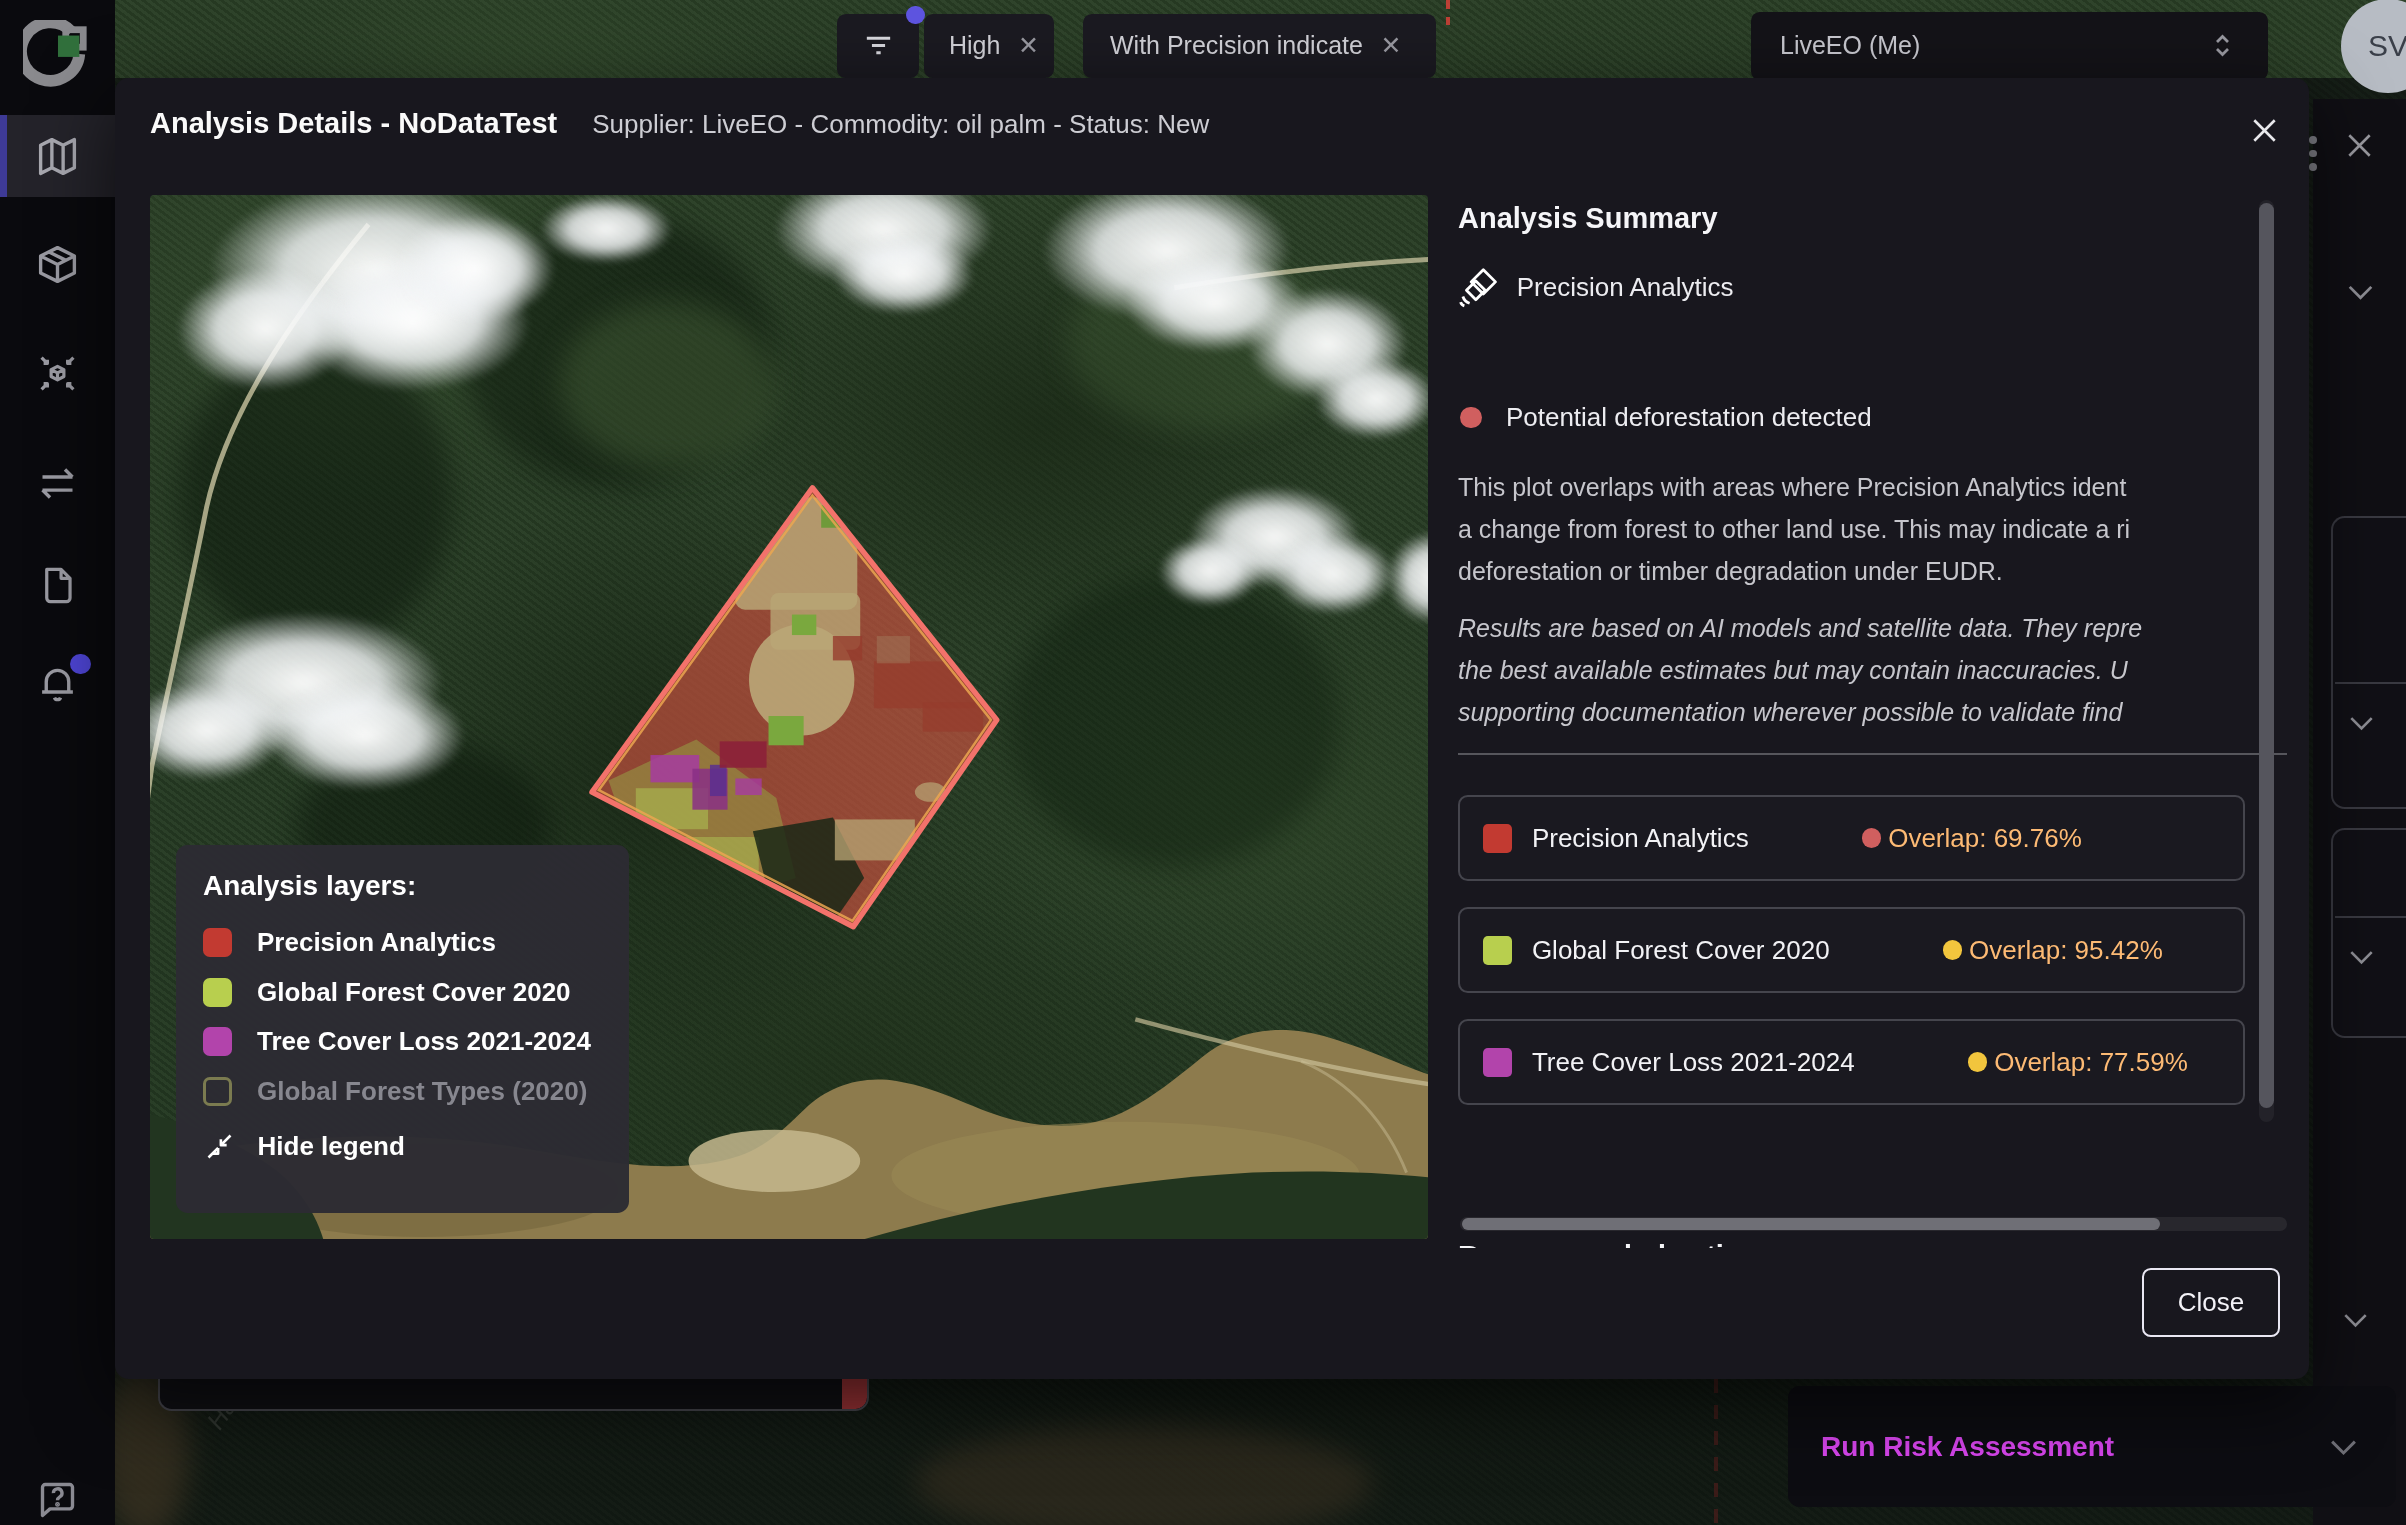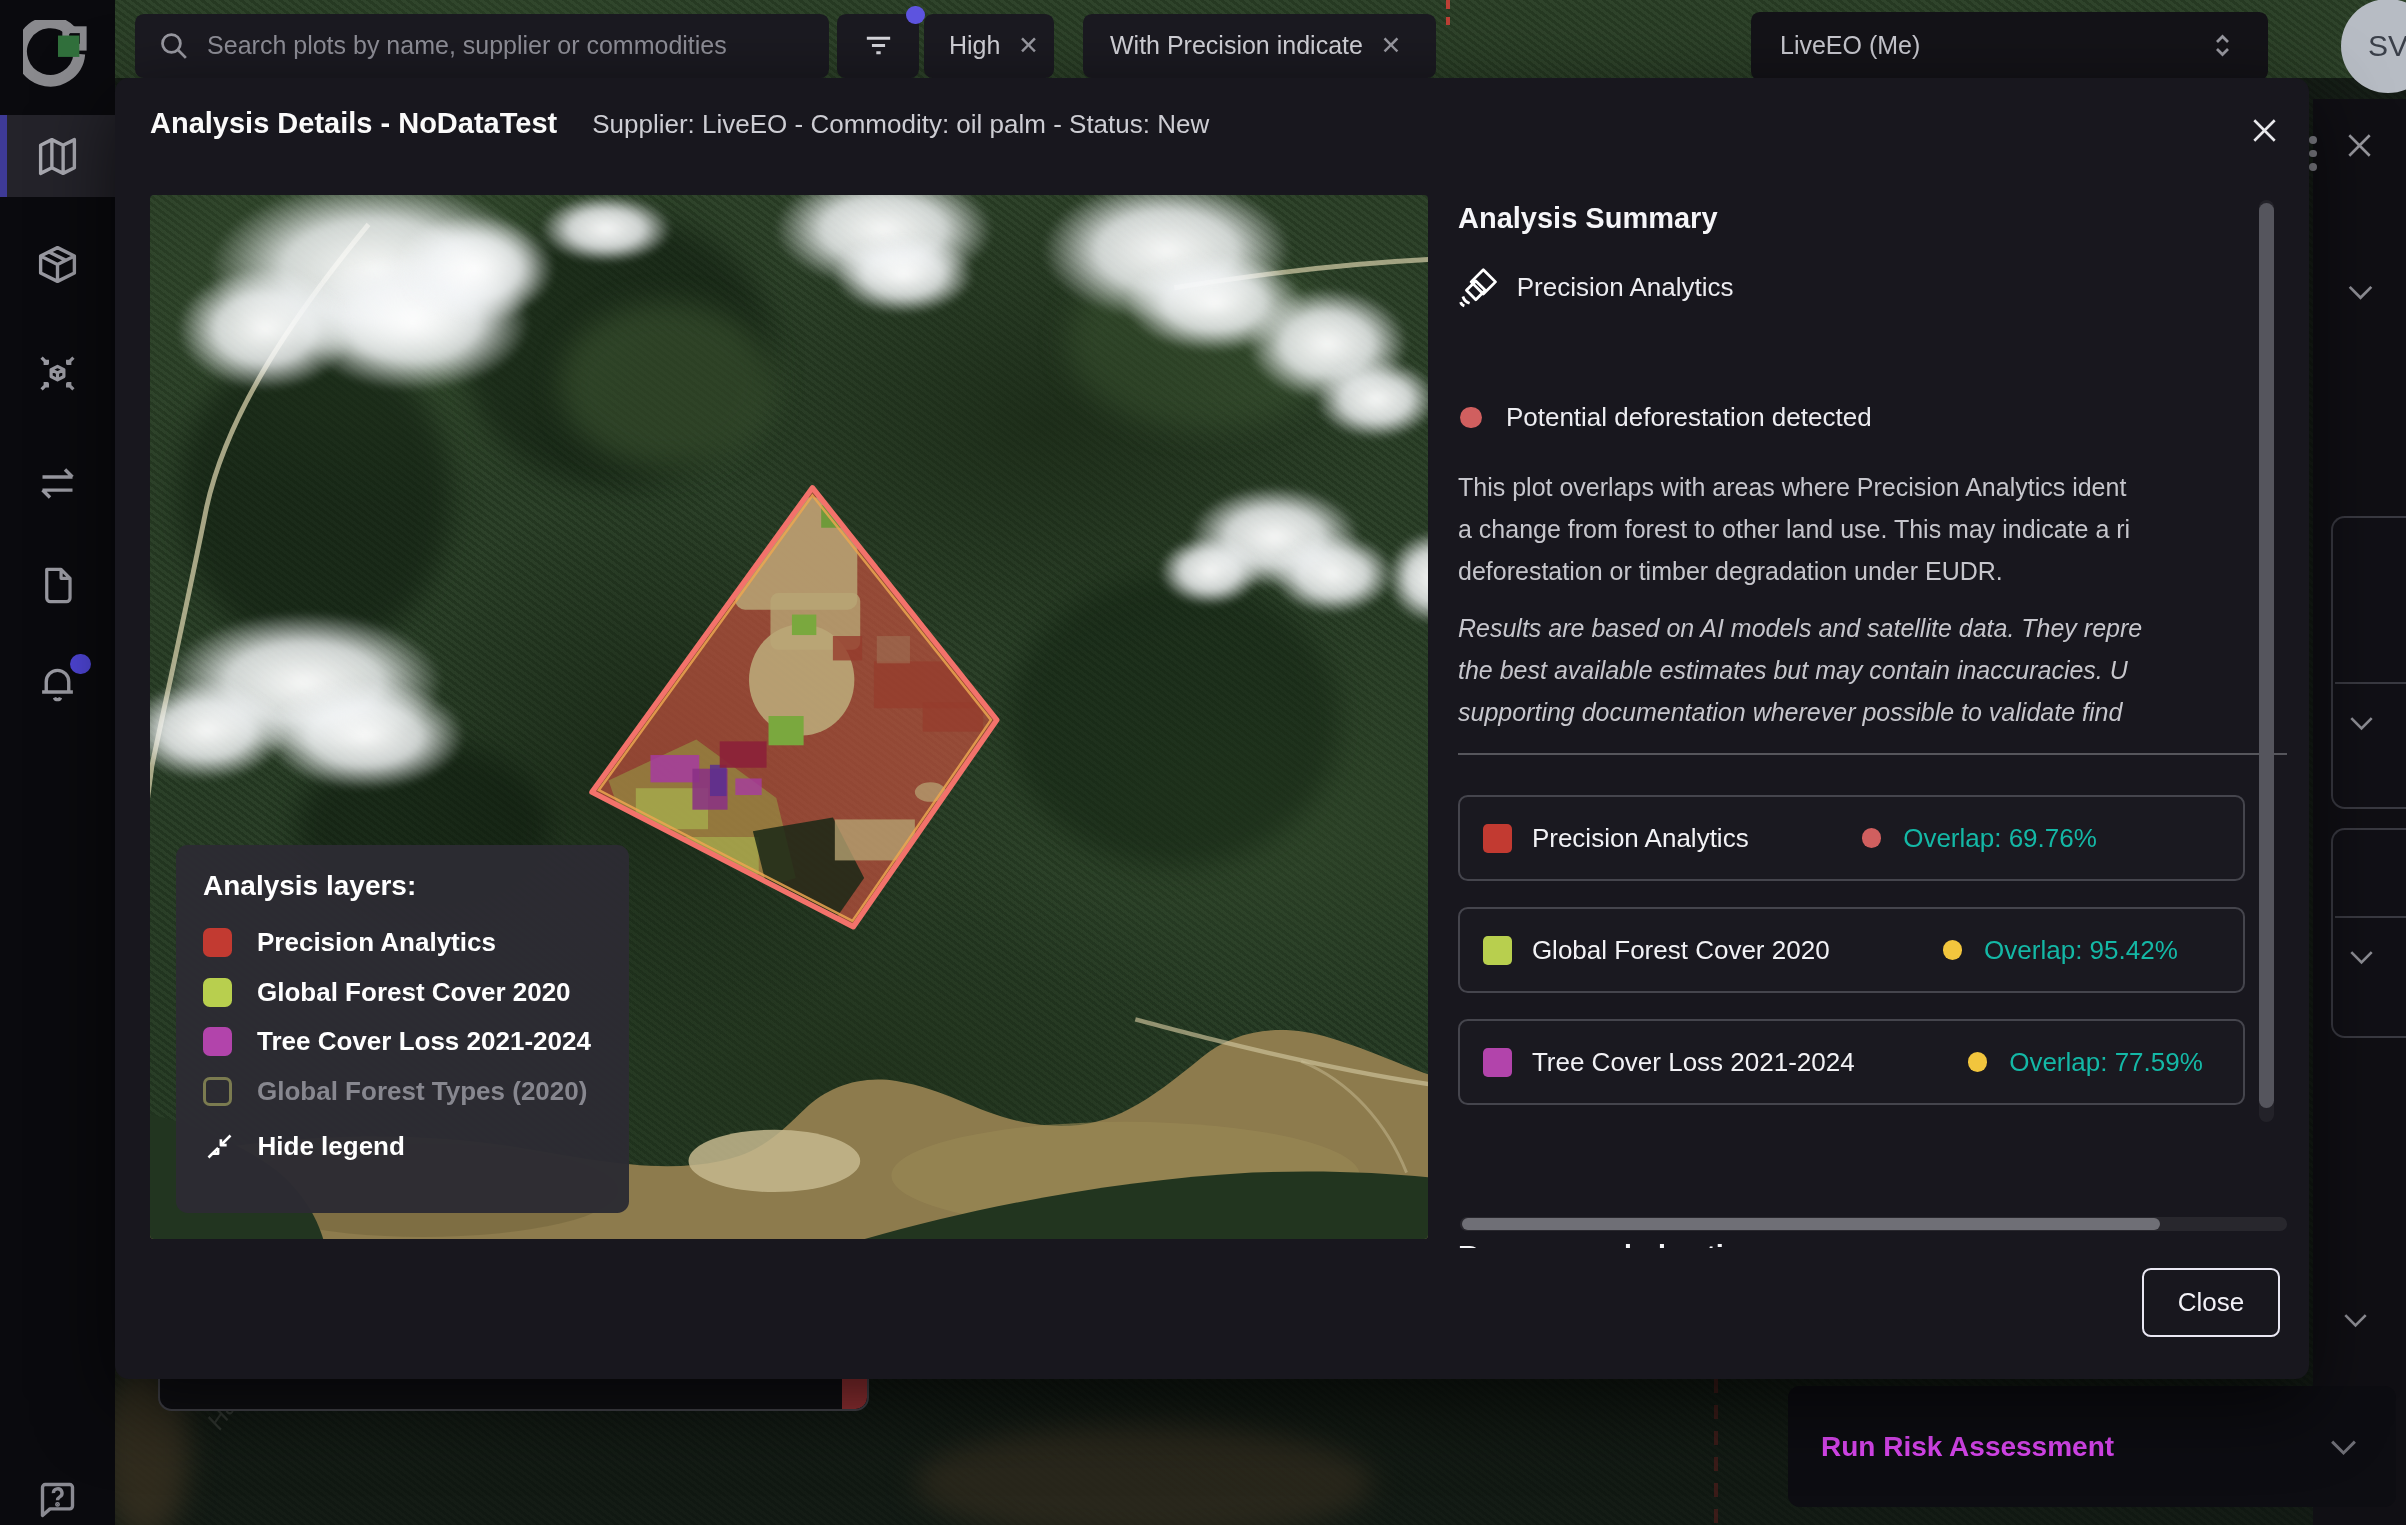--- a/index.html
+++ b/index.html
@@ -41,21 +41,21 @@
   .mtitle { font-size:29px; font-weight:bold; color:#fafafa; }
   .msub { font-size:26px; color:#cdcdd3; }
   .h2 { font-size:29px; font-weight:bold; color:#f5f5f8; }
   .body-line { font-size:25px; line-height:42px; color:#c6c6cc; white-space:nowrap; }
   .card { position:absolute; left:1343px; width:787px; height:86px; background:#1a1920; border:2px solid #45454d;
     border-radius:9.8px; display:flex; align-items:center; padding:0 23.4px; }
   .swatch { width:29px; height:29px; border-radius:4.9px; flex:none; }
   .dot { width:19.5px; height:19.5px; border-radius:50%; flex:none; }
   .card-label { font-size:26px; color:#f2f2f5; margin-left:19.5px; white-space:nowrap; }
   .card-overlap { display:flex; align-items:center; margin-left:113px; white-space:nowrap; }
-  .card-overlap span { font-size:26px; color:#14b8a6; margin-left:22px;text-align:right; }
+  .card-overlap span { font-size:26px; color:#fdba74; margin-left:7px;text-align:right; }
 
   
   .legend { position:absolute; left:26px; top:650px; width:453px; height:368px; background:rgba(44,43,51,.97);
     border-radius:11.7px; padding:25px 27px; color:#fff; }
   .lg-row { display:flex; align-items:center; margin-top:18.5px; }
   .lg-sw { width:29px; height:29px; border-radius:6.8px; flex:none; }
   .lg-sw.off { background:transparent; border:3.9px solid #7b7b50; }
   .lg-label { font-size:26px; font-weight:bold; margin-left:25px; white-space:nowrap; }
   .lg-label.off { color:#87878f; }
 
@@ -125,27 +125,20 @@
         <path d="M5 9 L12 16 L19 9"></path>
       </svg>
   </div>
 
   <div class="abs" style="left:158px; top:1377px; width:711px; height:34px; background:#101014; border:2px solid #45454c; border-top:none; border-radius:0 0 13.7px 13.7px; z-index:20; overflow:hidden;">
     <div class="abs" style="right:0; top:0; width:25px; height:32px; background:#9c3336; border-radius:0 0 11.7px 0;"></div>
   </div>
 
   <div class="abs" style="left:0; top:0; width:2407px; height:92px; z-index:40;">
 
-    <div class="tb-box" style="left:135px; width:694px; padding:0 21.5px;">
-      <svg width="33" height="33" viewBox="0 0 24 24" fill="none" stroke="#9a9aa2" stroke-width="2">
-          <circle cx="10.5" cy="10.5" r="6.5"></circle>
-          <path d="M15.5 15.5 L21 21"></path>
-        </svg>
-      <span style="color:#8f8f98; margin-left:17.6px;" class="nowrap">Search plots by name, supplier or commodities</span>
-    </div>
 
     <div class="tb-box" style="left:837px; width:82px; justify-content:center;">
       <svg width="35" height="35" viewBox="0 0 24 24" fill="none" stroke="#d8d8de" stroke-width="2">
           <path d="M4 7 H20 M7.5 12 H16.5 M10.5 17 H13.5"></path>
         </svg>
       <div class="abs" style="right:-5.9px; top:-7.8px; width:18.5px; height:18.5px; border-radius:50%; background:#5e55e0;"></div>
     </div>
 
     <div class="tb-box" style="left:924px; width:130px; padding:0 25px;">
       <span>High</span>

